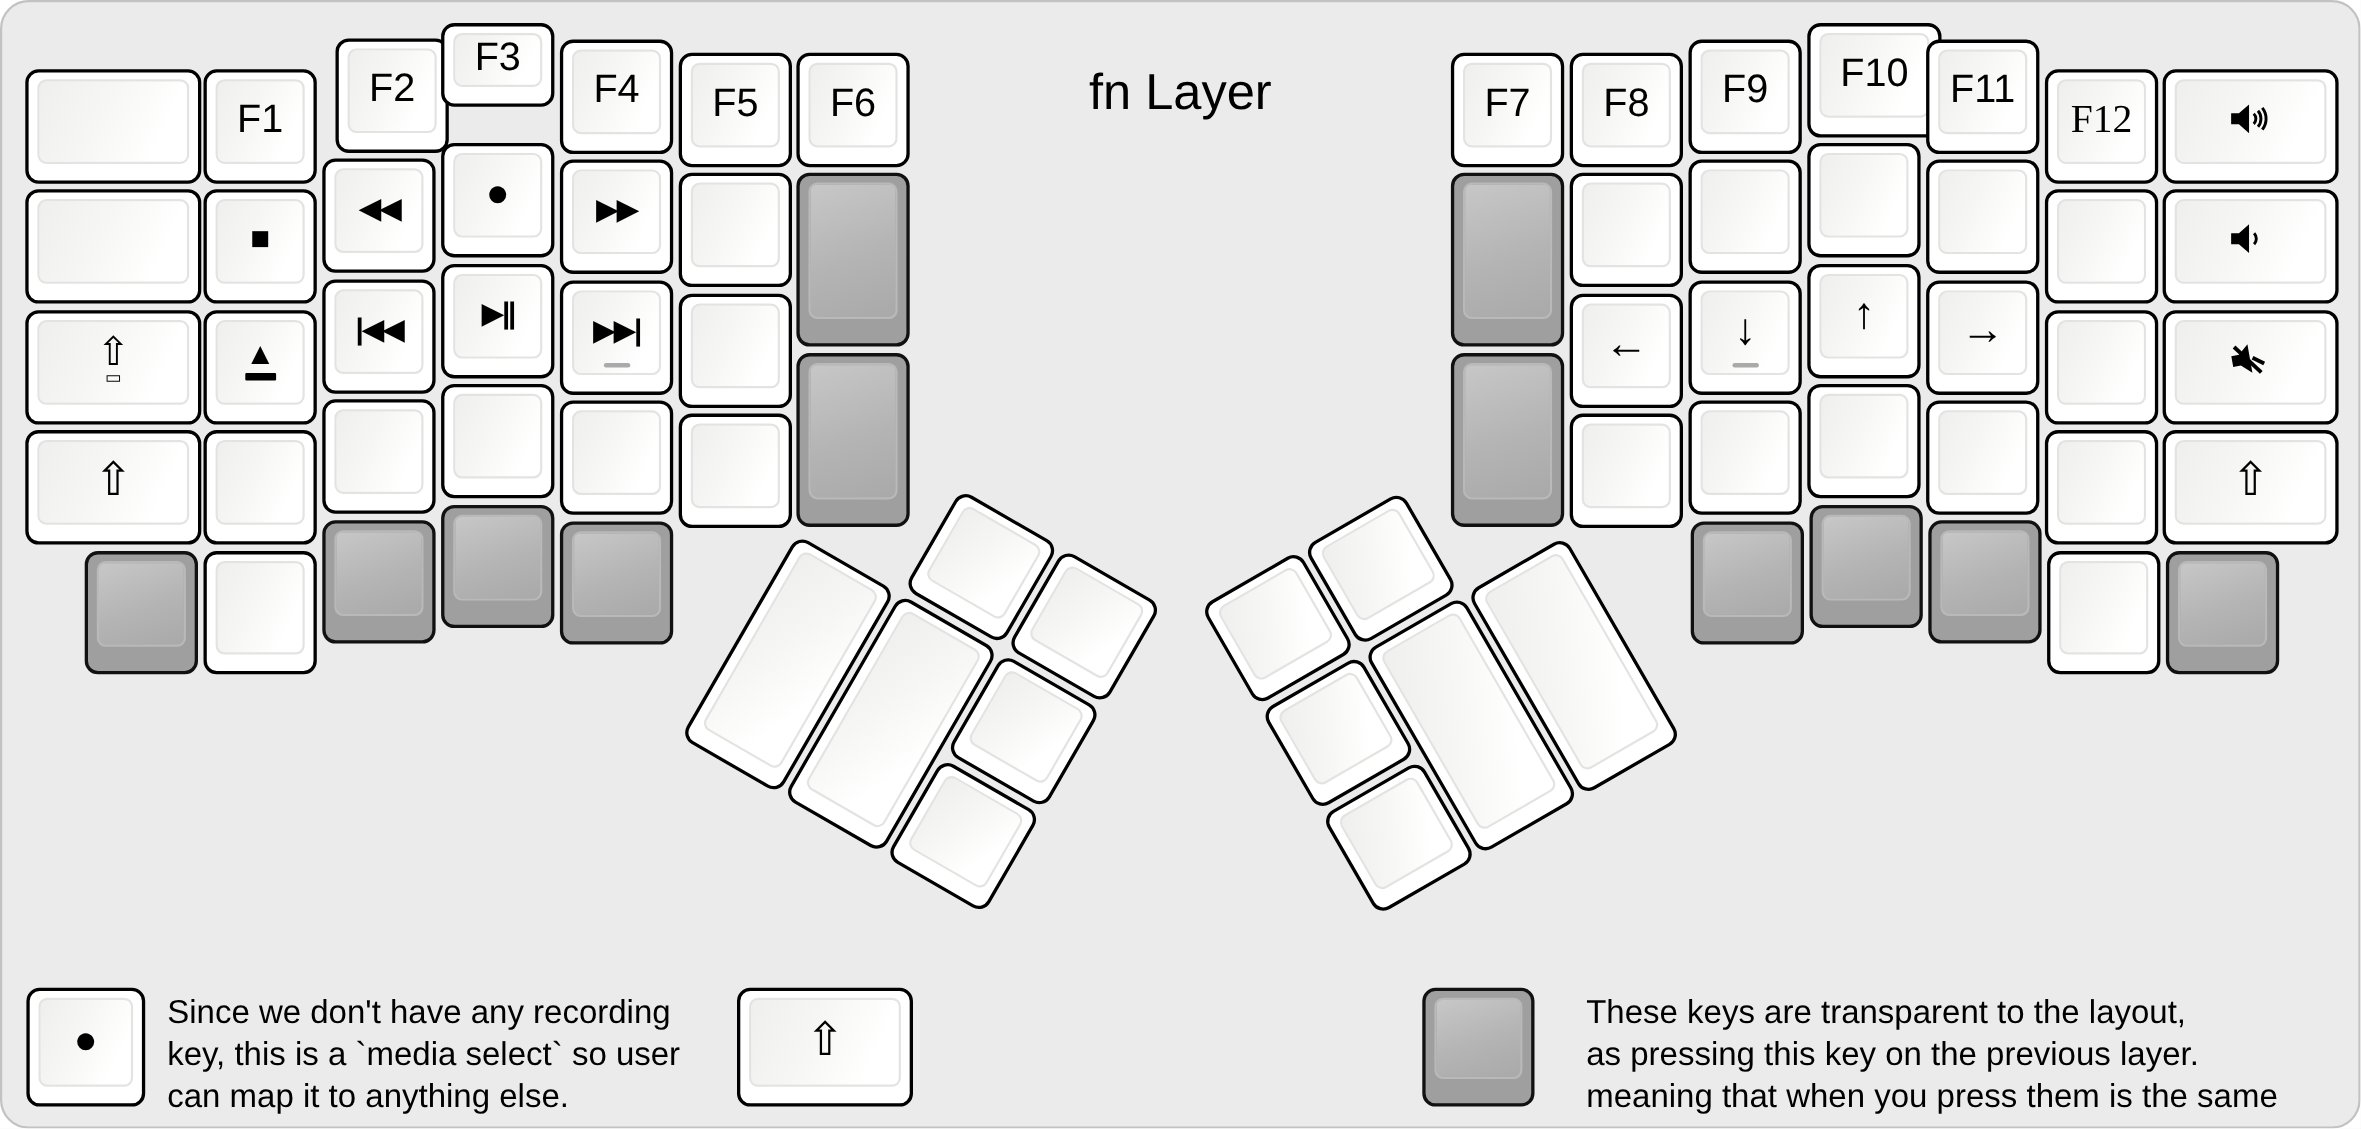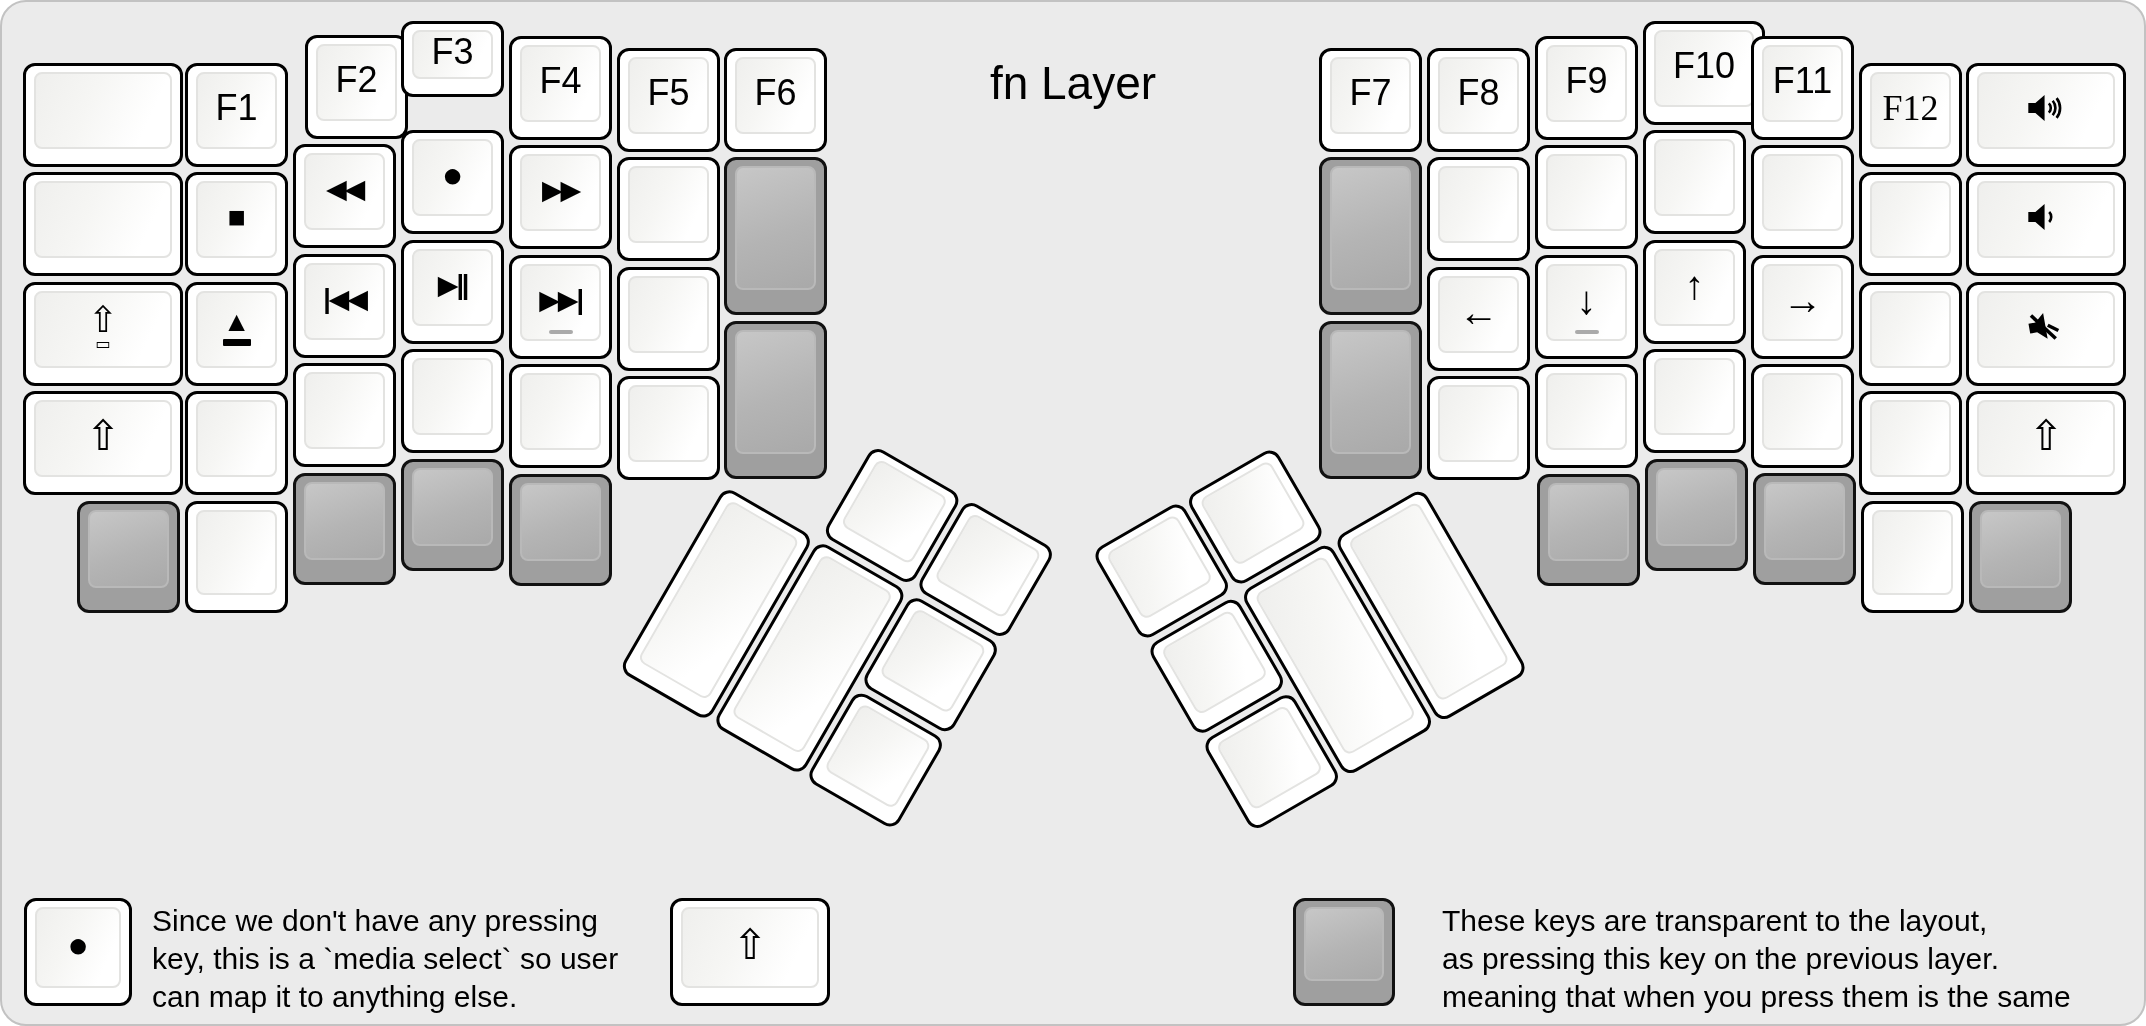--- a/index.html
+++ b/index.html
@@ -409,21 +409,21 @@
     </div>
   <div id="legend">
     <div class="legend-item li-0">
       <div class="legend-key-mount" id="legend-key-0">
           <div class="key white" style="left: 0px; top: 0px; width: 108px; height: 108px; position: relative;">
             <div class="cap"></div>
             <div class="lab lab-rec">●</div>
           </div>
         </div>
       <div class="legend-text">
-        <div>Since we don't have any pressing</div>
+        <div>Since we don't have any recording</div>
         <div>key, this is a `media select` so user</div>
         <div>can map it to anything else.</div>
       </div>
     </div>
     <div class="legend-item li-1">
       <div class="legend-key-mount" id="legend-key-1">
           <div class="key white" style="left: 0px; top: 0px; width: 160px; height: 108px; position: relative;">
             <div class="cap"></div>
             <div class="lab lab-shift">⇧</div>
           </div>

